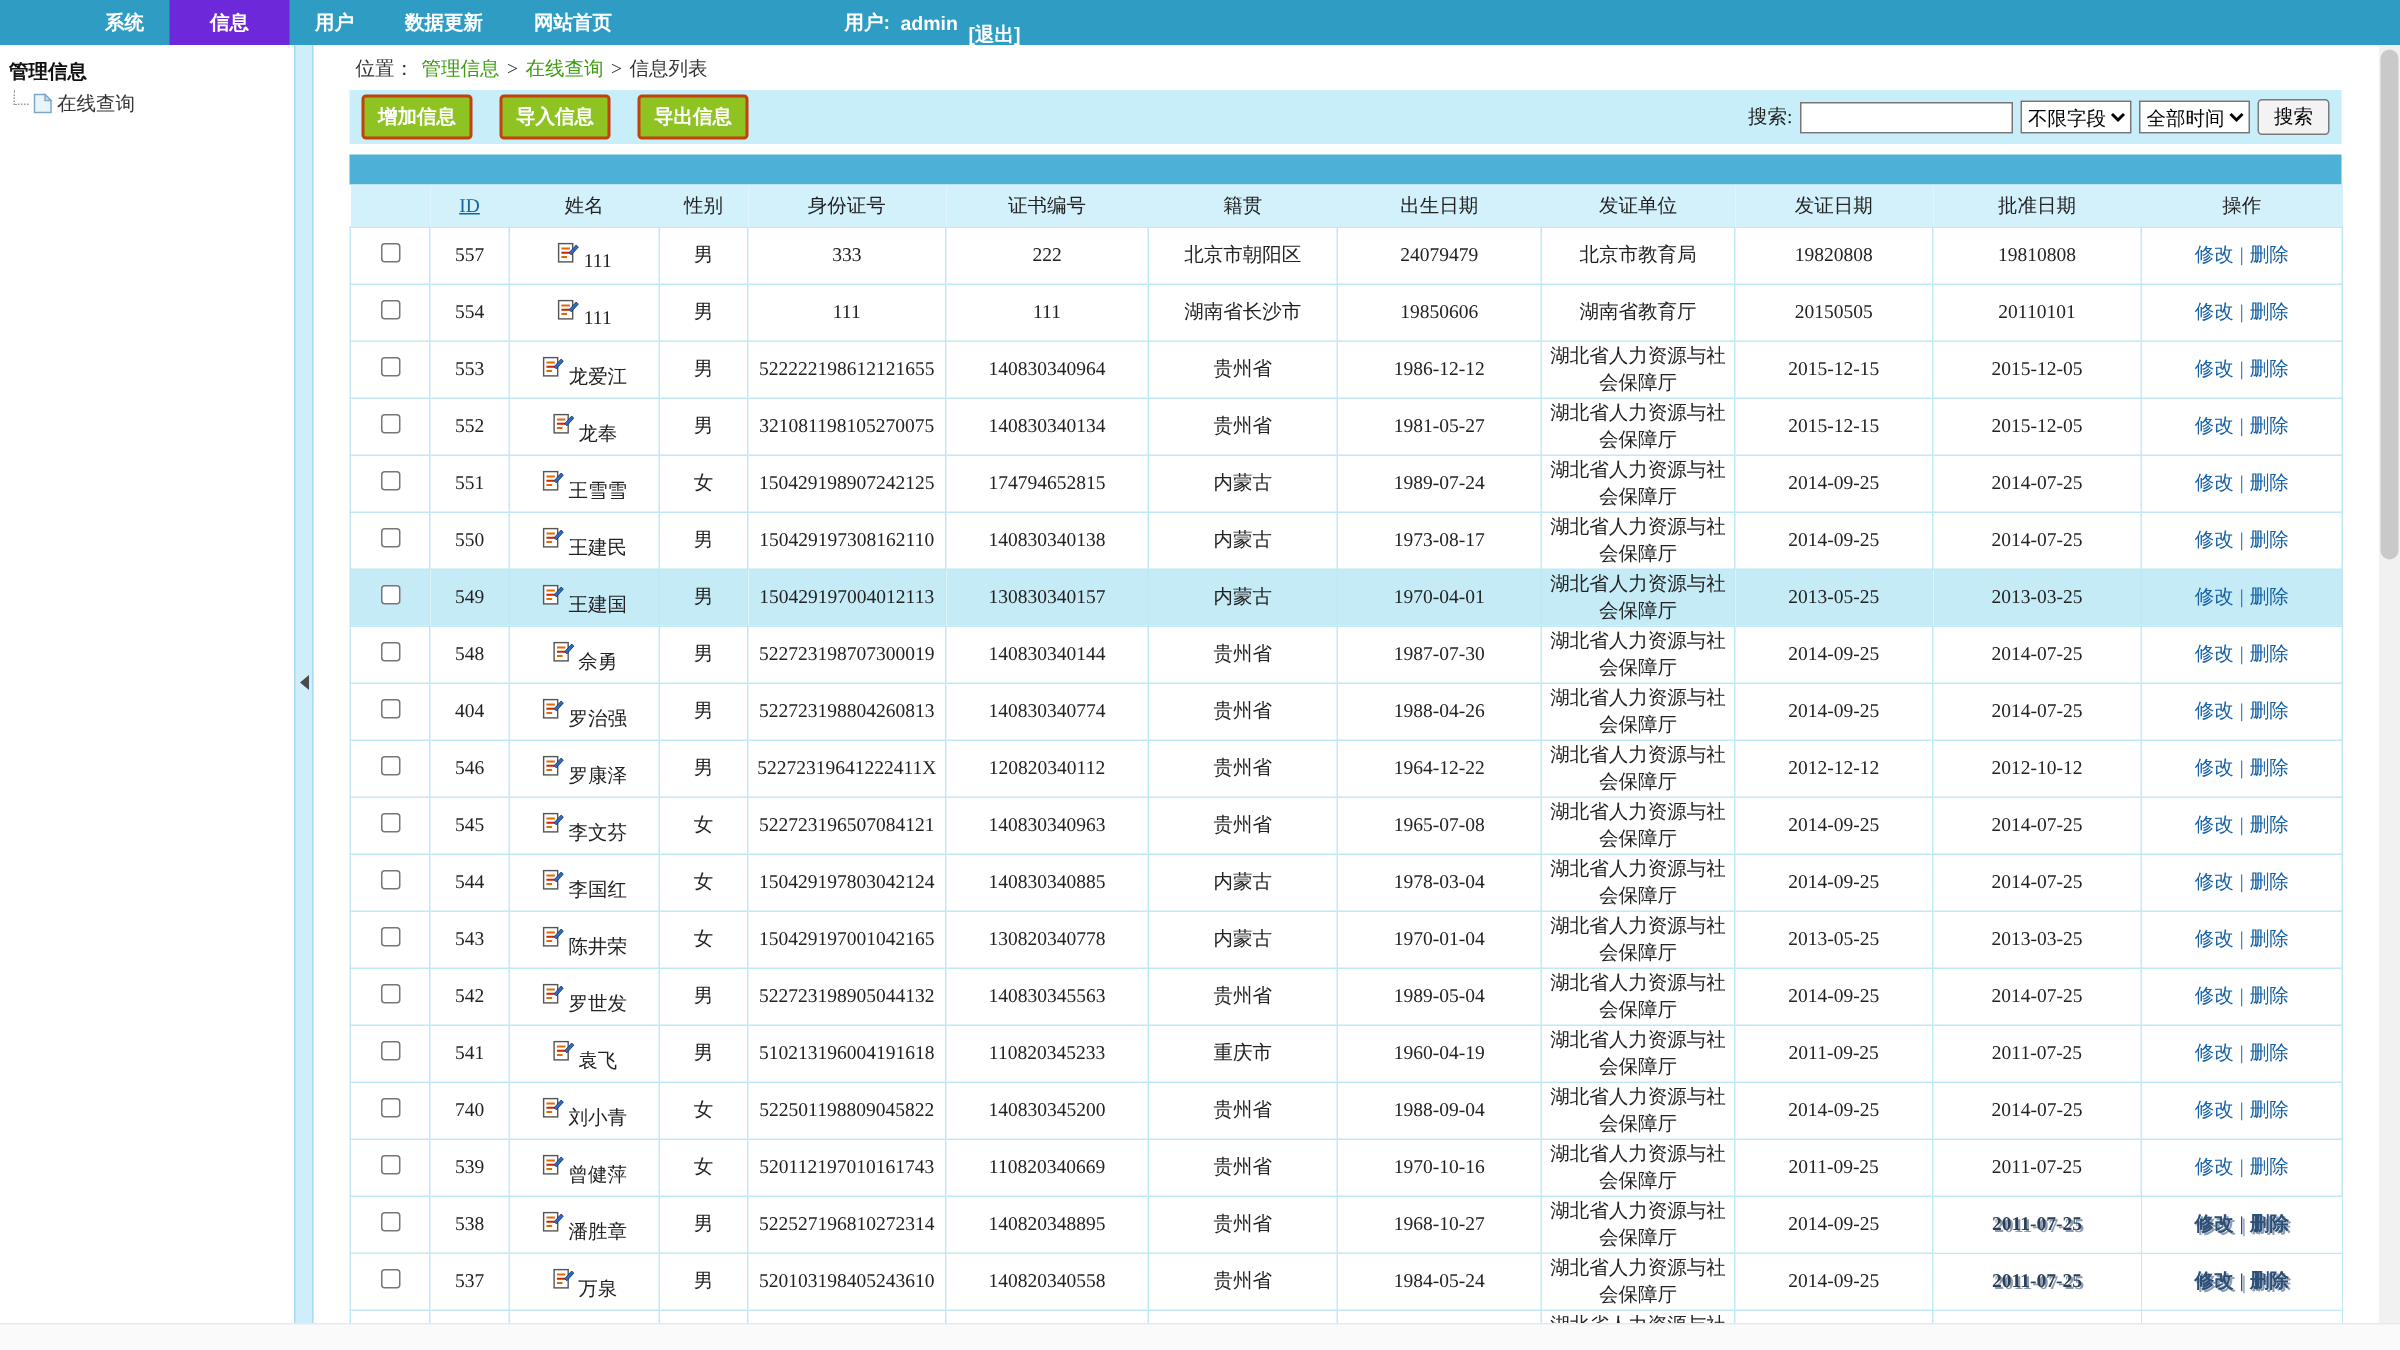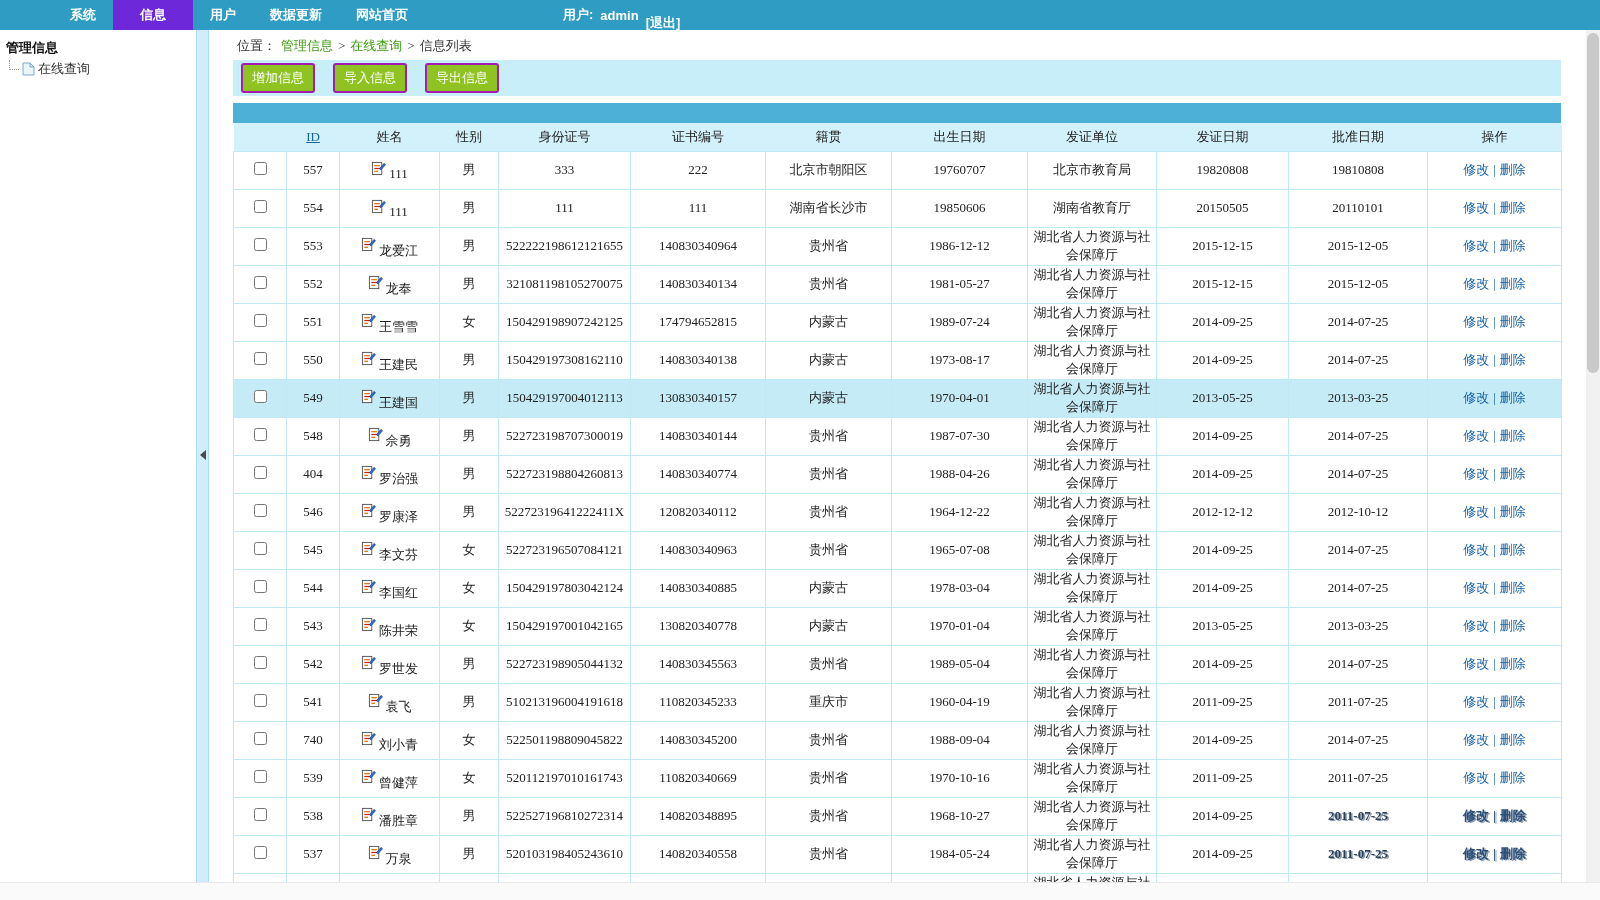--- a/index.html
+++ b/index.html
@@ -36,22 +36,22 @@
 
   
   .breadcrumb { height:28px; display:flex; align-items:center; gap:5px;
     font-size:13px; color:#333; padding-left:4px; font-family:"Liberation Serif", serif; }
   .crumb-link { color:#3C9B10; cursor:pointer; }
   .crumb-sep { color:#333; }
 
   
   .toolbar { width:1328px; height:36px; background:#C8EEFA; display:flex;
     align-items:center; padding:0 8px; }
-  .btn-green { background:#8FC321; border:2px solid #a21caf; color:#fff;
-    font-weight:normal; font-size:13px; padding:4px 9px; border-radius:3px;
+  .btn-green { background:#8FC321; border:2px solid #c2410c; color:#fff;
+    font-weight:bold; font-size:13px; padding:4px 9px; border-radius:3px;
     margin-right:18px; cursor:pointer; font-family:"Liberation Sans",sans-serif; }
   .toolbar-right { margin-left:auto; display:flex; align-items:center; gap:5px;
     font-size:13px; color:#222; font-family:"Liberation Serif", serif; }
   .search-input { width:142px; height:21px; border:1px solid #767676; font-size:13px; padding:0 3px; }
   .toolbar-right select { height:22px; font-size:13px; border:1px solid #767676; background:#fff; }
   .btn-search { height:24px; font-size:13px; padding:2px 10px; background:#F3F3F3;
     border:1px solid #7a7a7a; border-radius:3px; cursor:pointer; }
 
   .gap7 { height:7px; }
   .strip { width:1328px; height:20px; background:#4DB1D7; }
@@ -123,20 +123,31 @@
       <span class="crumb-sep">&gt;</span>
       <span class="crumb-link">在线查询</span>
       <span class="crumb-sep">&gt;</span>
       <span>信息列表</span>
     </div>
 
     <div class="toolbar">
       <button class="btn-green">增加信息</button>
       <button class="btn-green">导入信息</button>
       <button class="btn-green">导出信息</button>
+      <div class="toolbar-right">
+        <span>搜索:</span>
+        <input class="search-input" type="text" value="" style="">
+        <select>
+          <option>不限字段</option>
+        </select>
+        <select>
+          <option>全部时间</option>
+        </select>
+        <button class="btn-search">搜索</button>
+      </div>
     </div>
 
     <div class="gap7"></div>
     <div class="strip"></div>
 
     <table>
       <colgroup>
         <col style="width:53px">
           <col style="width:53px">
           <col style="width:100px">
@@ -181,21 +192,21 @@
             <path d="M9 8 L14 2.5 L15.5 4 L10.5 9.5 Z" fill="#2E6BD0" stroke="#10335E" stroke-width="0.6"></path>
           </svg>
         </span>
         <span class="name-text">111</span>
       </span>
     </td>
     <td>男</td>
     <td>333</td>
     <td>222</td>
     <td>北京市朝阳区</td>
-    <td>19760707</td>
+    <td>24079479</td>
     <td>北京市教育局</td>
     <td>19820808</td>
     <td class="approve-cell">19810808</td>
     <td class="ops-cell">
       <a>修改</a><span class="sep">|</span><a>删除</a>
     </td>
   </tr>
 
   <tr>
     <td><input type="checkbox" style=""></td>

